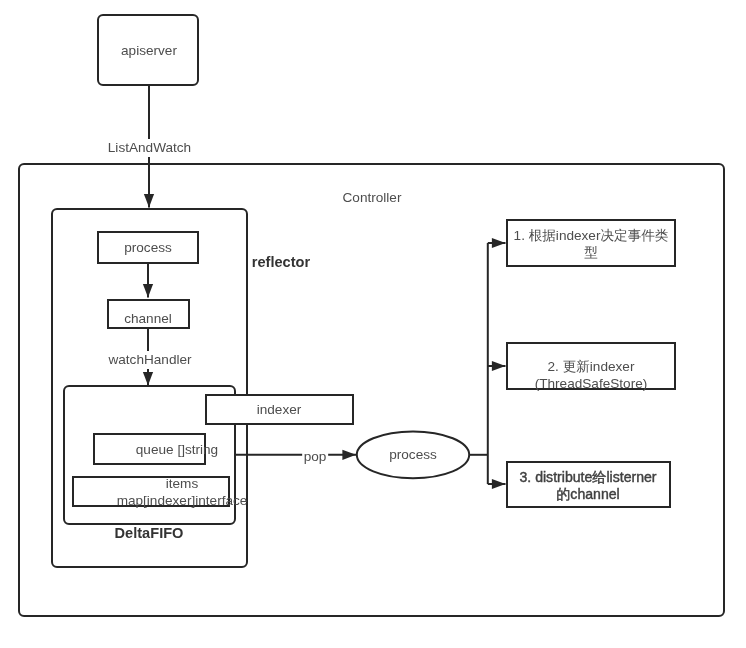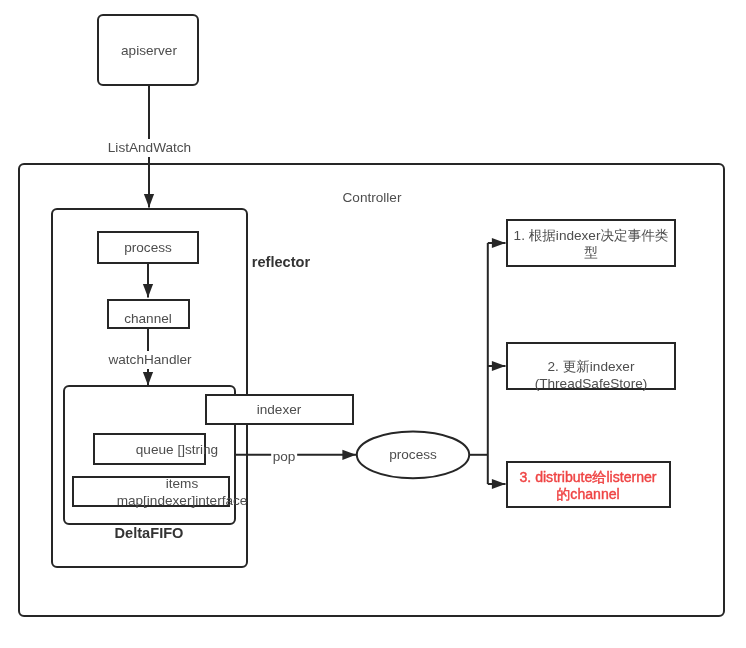--- a/index.html
+++ b/index.html
@@ -5,21 +5,21 @@
   html,body{margin:0;padding:0;background:#ffffff;}
   body{width:746px;height:648px;overflow:hidden;
        font-family:"Liberation Sans",sans-serif;
        -webkit-font-smoothing:antialiased;}
   #stage{position:relative;width:746px;height:544px;background:#fff;}
   svg.layer{position:absolute;left:0;top:0;width:746px;height:648px;}
   
   .lbl{position:absolute;color:#4d4d4d;font-size:13.6px;line-height:17px;
        text-align:center;white-space:nowrap;transform:translate(-50%,-50%);}
   .lbl.b{color:#333333;font-size:14.6px;font-weight:bold;-webkit-text-stroke:-0.3px currentColor;}
-  .lbl.semi{color:#ef4444;font-size:14.1px;-webkit-text-stroke:0.42px currentColor;}
+  .lbl.semi{color:#404040;font-size:14.1px;-webkit-text-stroke:0.42px currentColor;}
   .lbl.mask{background:#ffffff;padding:0.5px 1.5px;}
 </style>
 </head>
 <body>
 
 <div id="stage">
   <svg class="layer" viewBox="0 0 746 648">
     <defs>
       <marker id="ah" markerWidth="15" markerHeight="12" refX="14.2" refY="6" orient="auto" markerUnits="userSpaceOnUse">
         <path d="M0.6,0.9 L14.2,6 L0.6,11.1 Z" fill="#262626" stroke="none"></path>
@@ -59,21 +59,21 @@
 
   <div class="lbl" style="left:149px;top:50px;">apiserver</div>
   <div class="lbl mask" style="left:149.5px;top:147.5px;text-align:right;">ListAndWatch</div>
   <div class="lbl" style="left:372px;top:197px;">Controller</div>
   <div class="lbl" style="left:148px;top:247px;">process</div>
   <div class="lbl b" style="left:281px;top:262px;text-align:center;">reflector</div>
   <div class="lbl" style="left:148px;top:318px;">channel</div>
   <div class="lbl mask" style="left:150px;top:359.5px;">watchHandler</div>
   <div class="lbl" style="left:279px;top:409px;">indexer</div>
   <div class="lbl" style="left:150px;top:449px;margin-left:27px;">queue []string</div>
-  <div class="lbl mask" style="left:284px;top:456px;">pop</div>
+  <div class="lbl mask" style="left:315px;top:456px;">pop</div>
   <div class="lbl" style="left:413px;top:454px;">process</div>
   <div class="lbl" style="left:150px;top:492px;margin-left:32px;">
     <span>items</span><br>
     <span>map[indexer]interface</span>
   </div>
   <div class="lbl b" style="left:149px;top:533px;">DeltaFIFO</div>
 
   <div class="lbl" style="left:591px;top:244px;">
     <span>1. 根据indexer决定事件类</span><br>
     <span>型</span>

